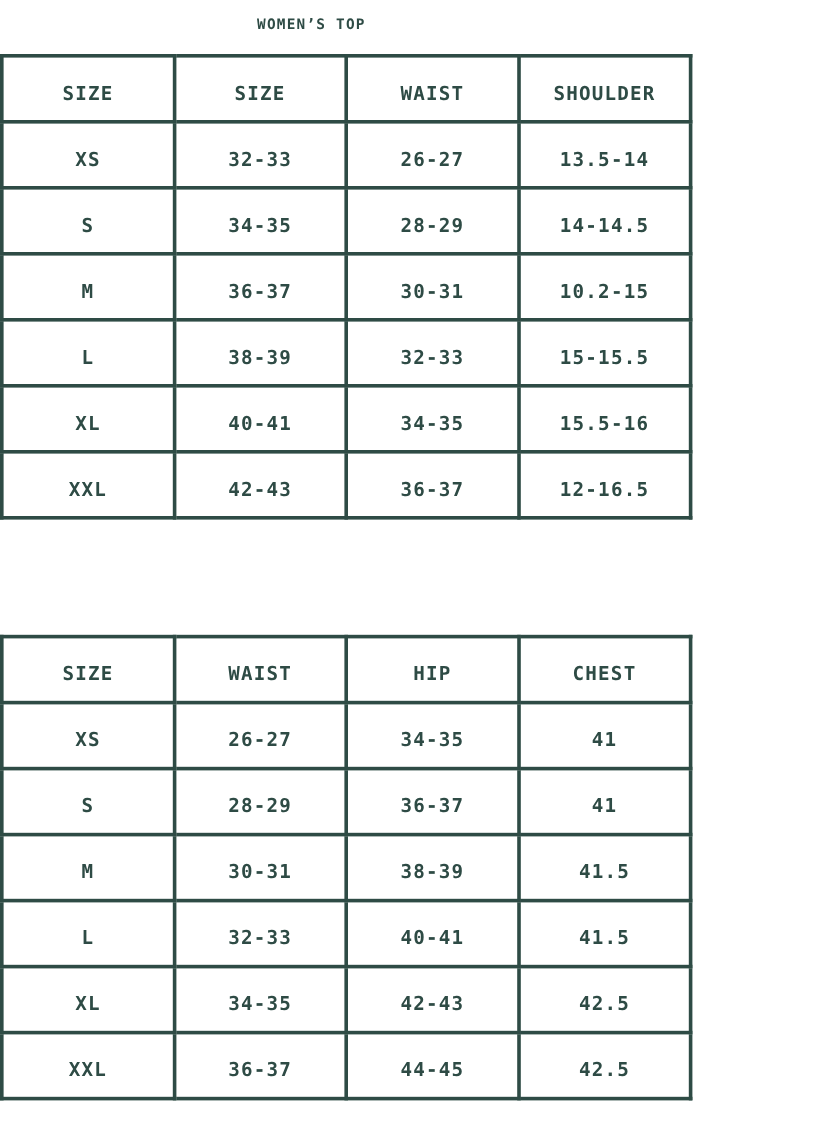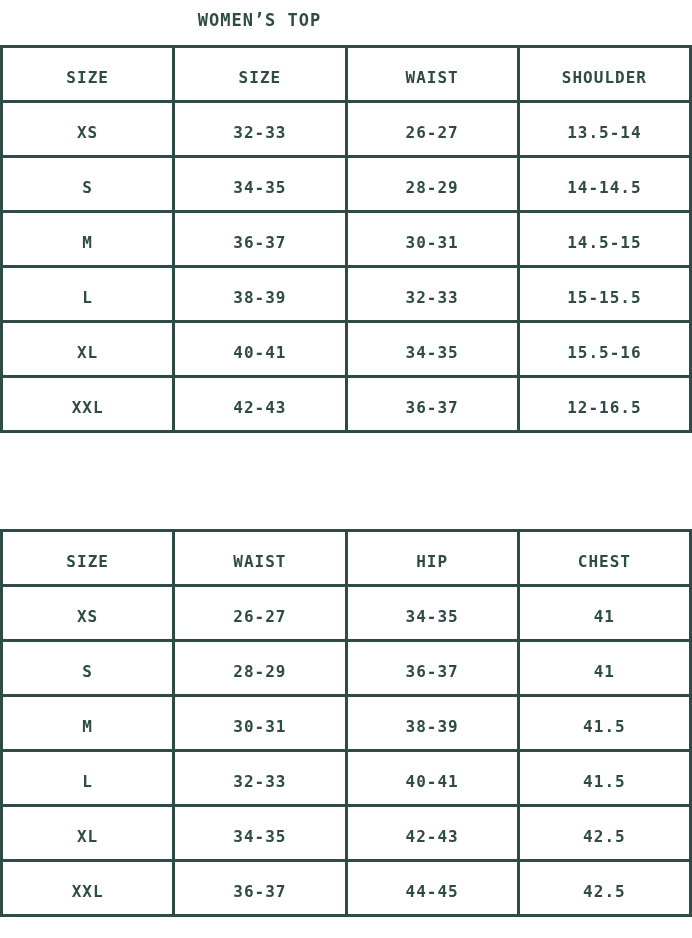--- a/index.html
+++ b/index.html
@@ -18,30 +18,30 @@
   }
   .size-chart-section {
     width: 692px;
   }
   .section-bottom {
     margin-top: 96px;
   }
   .chart-title {
     width: 75%;
     text-align: center;
-    font-size: 17px;
+    font-size: 12px;
     line-height: 20px;
     padding-top: 10px;
     padding-bottom: 15px;
   }
   .section-bottom .chart-title {
     padding-top: 0;
   }
   table.size-chart {
-    width: 692px;
+    width: 577px;
     table-layout: fixed;
     border-collapse: collapse;
     border-spacing: 0;
   }
   table.size-chart th,
   table.size-chart td {
     border: 3px solid #2e4b45;
     height: 46px;
     padding: 6px 2px 0 2px;
     box-sizing: content-box;
@@ -76,21 +76,21 @@
         <tr>
           <td>S</td>
           <td>34-35</td>
           <td>28-29</td>
           <td>14-14.5</td>
         </tr>
         <tr>
           <td>M</td>
           <td>36-37</td>
           <td>30-31</td>
-          <td>14.5-15</td>
+          <td>10.2-15</td>
         </tr>
         <tr>
           <td>L</td>
           <td>38-39</td>
           <td>32-33</td>
           <td>15-15.5</td>
         </tr>
         <tr>
           <td>XL</td>
           <td>40-41</td>

